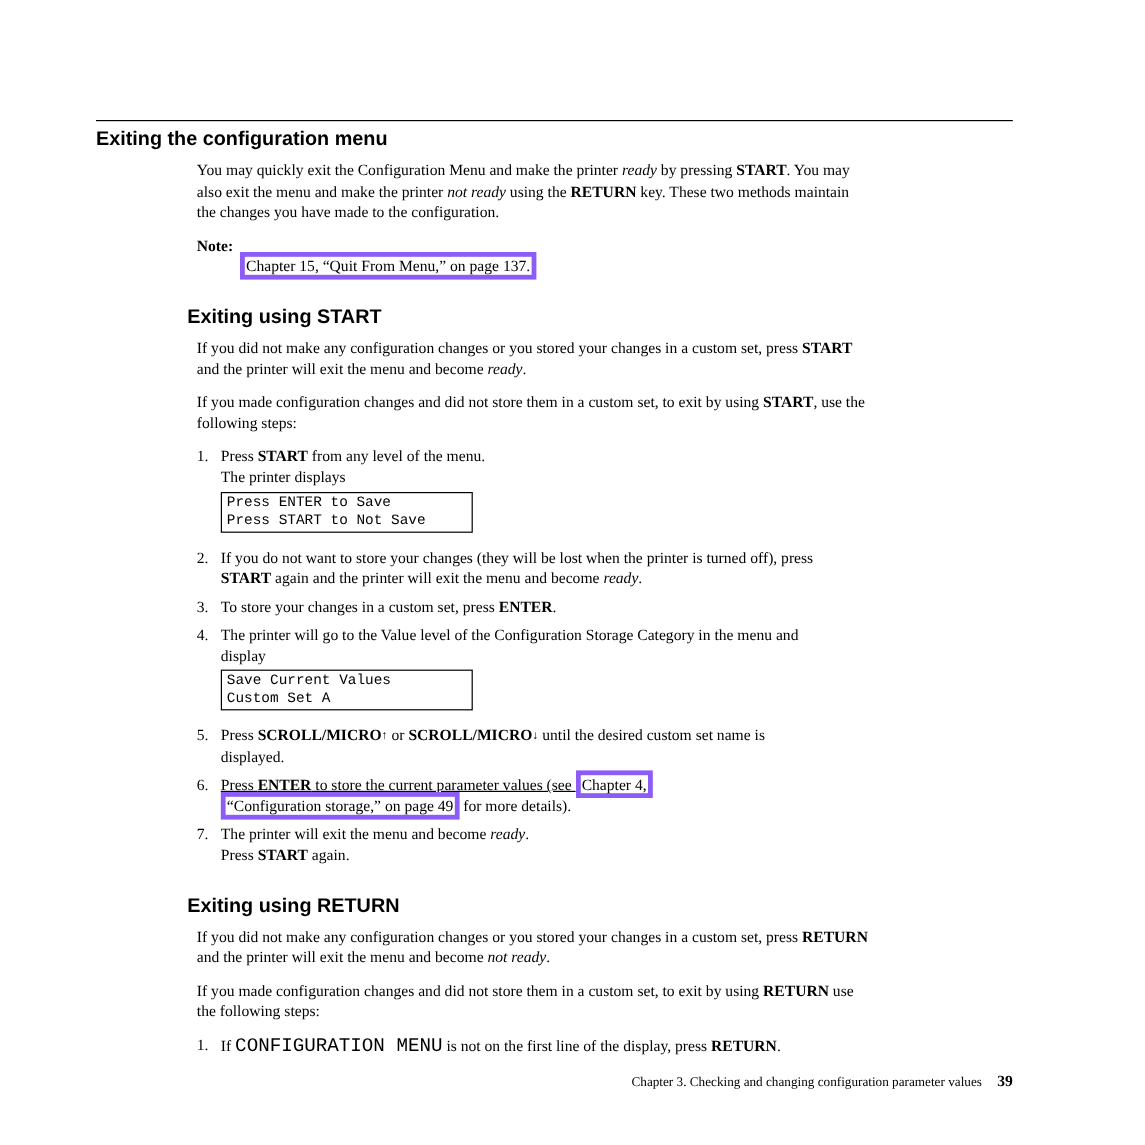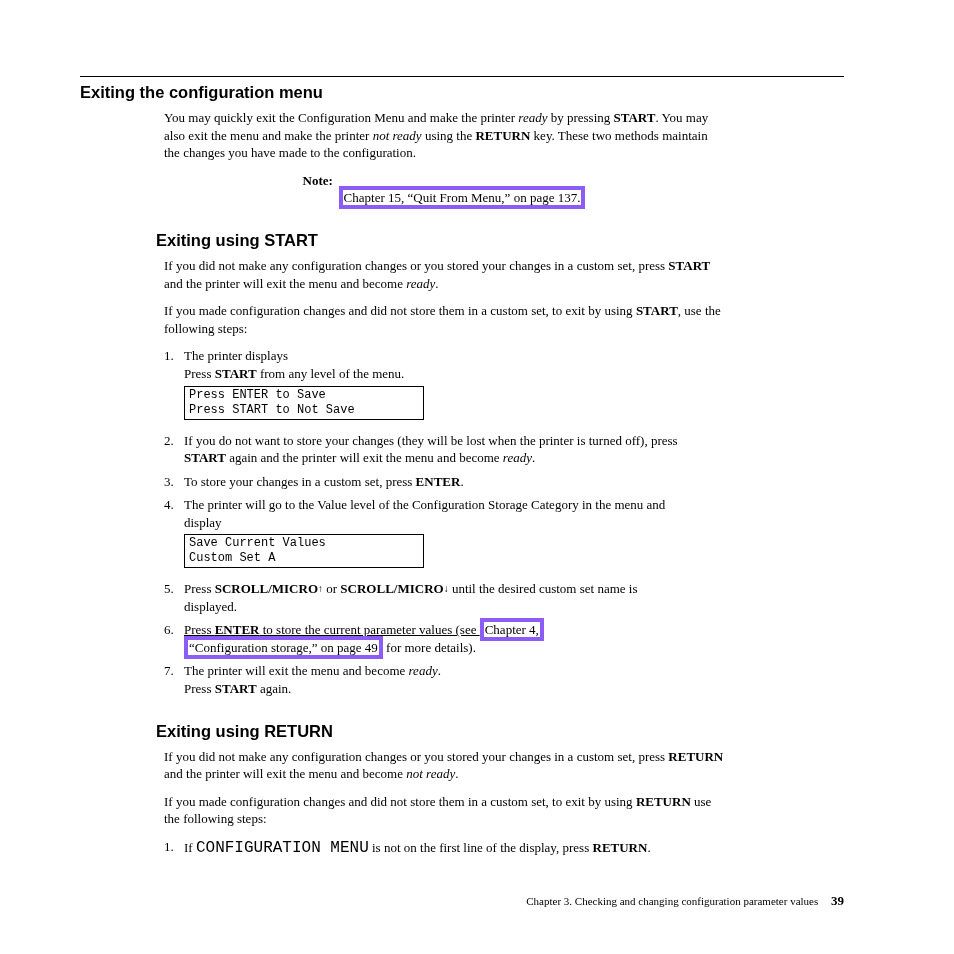--- a/index.html
+++ b/index.html
@@ -8,21 +8,21 @@
     background: #fff;
     font-family: "Palatino Linotype", "Book Antiqua", Palatino, Georgia, serif;
     color: #000;
     font-size: 13px;
     line-height: 1.35;
   }
   .page {
     width: 954px;
     height: 954px;
     box-sizing: border-box;
-    padding: 76px 110px 0 80px;
+    padding: 100px 110px 0 80px;
     position: relative;
   }
   .hr {
     border: none;
     border-top: 1px solid #000;
     margin: 0 0 4px 0;
   }
   .h1 {
     font-family: Arial, Helvetica, sans-serif;
     font-weight: 700;
@@ -31,36 +31,36 @@
   }
   .h2 {
     font-family: Arial, Helvetica, sans-serif;
     font-weight: 700;
     font-size: 16.5px;
     margin: 22px 0 6px 0;
   }
   .h2-indent { margin-left: 76px; }
   .body-block { margin-left: 84px; max-width: 560px; }
   .p { margin: 0 0 10px 0; }
-  .note-row { display: flex; margin: 6px 0 8px 0; justify-content: center; }
+  .note-row { display: flex; margin: 6px 0 8px 0; }
   .note-label { font-weight: 700; min-width: 36px; }
   .note-text { }
   ol.steps { list-style: none; padding: 0; margin: 0 0 8px 0; }
   ol.steps > li { display: flex; margin: 0 0 6px 0; }
   ol.steps .num { min-width: 20px; }
   ol.steps .li-body { flex: 1; max-width: 500px;}
   .display-box {
     font-family: "Courier New", Courier, monospace;
     font-size: 12px;
     line-height: 1.25;
     border: 1px solid #000;
     padding: 1px 4px;
     white-space: pre;
     display: inline-block;
-    width: 240px;
+    width: 210px;
     box-sizing: border-box;
     margin: 3px 0 6px 0;
   }
   .mono { font-family: "Courier New", Courier, monospace; font-size: 16px; }
   .arrow-up, .arrow-down {
     display: inline-block;
     font-family: Arial, sans-serif;
     font-weight: 700;
     font-size: 10px;
     vertical-align: 1px;
@@ -106,22 +106,22 @@
       <span>If you did not make any configuration changes or you stored your changes in a custom set, press </span><b>START</b><span> and the printer will exit the menu and become </span><i>ready</i><span>.</span>
     </p>
     <p class="p">
       <span>If you made configuration changes and did not store them in a custom set, to exit by using </span><b>START</b><span>, use the following steps:</span>
     </p>
 
     <ol class="steps">
       <li>
         <div class="num">1.</div>
         <div class="li-body">
+          <div><span>Press </span><b>START</b><span> from any level of the menu.</span></div>
           <div>The printer displays</div>
-          <div><span>Press </span><b>START</b><span> from any level of the menu.</span></div>
           <div class="display-box">Press ENTER to Save
 Press START to Not Save</div>
         </div>
       </li>
       <li>
         <div class="num">2.</div>
         <div class="li-body"><span>If you do not want to store your changes (they will be lost when the printer is turned off), press </span><b>START</b><span> again and the printer will exit the menu and become </span><i>ready</i><span>.</span></div>
       </li>
       <li>
         <div class="num">3.</div>

